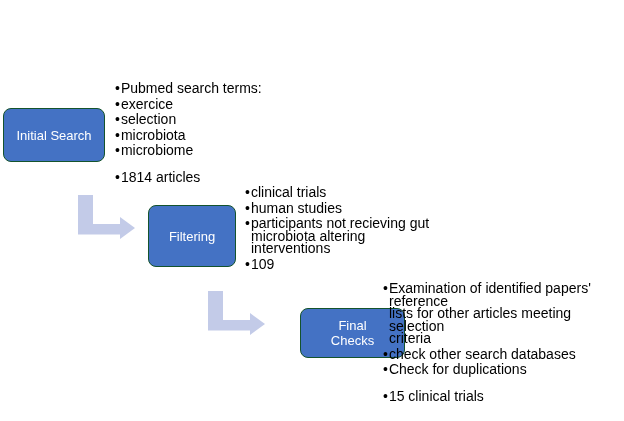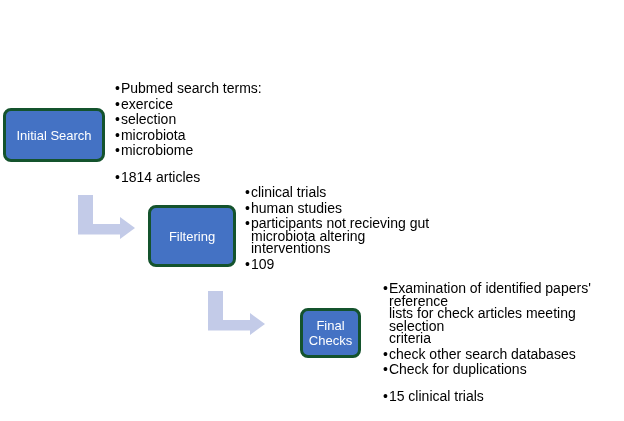--- a/index.html
+++ b/index.html
@@ -7,21 +7,21 @@
     position: relative;
     width: 624px;
     height: 421px;
     background: #ffffff;
     font-family: "Liberation Sans", sans-serif;
     overflow: hidden;
   }
   .step-box {
     position: absolute;
     background: #4472C4;
-    border: 3px solid #14532d;
+    border: 1px solid #14532d;
     border-radius: 8px;
     color: #ffffff;
     display: flex;
     align-items: center;
     justify-content: center;
     text-align: center;
     font-size: 13px;
     box-sizing: border-box;
   }
   .step-box .lbl {
@@ -78,26 +78,26 @@
     <div class="b">human studies</div>
     <div class="b">participants not recieving gut
 microbiota altering interventions</div>
     <div class="b">109</div>
   </div>
 
   <svg class="arrow" style="left:208px; top:291px;" viewBox="0 0 57 44">
     <polygon points="0,0 15,0 15,29 42,29 42,22 57,33 42,44 42,39.5 0,39.5"></polygon>
   </svg>
 
-  <div class="step-box" style="left:300px; top:308px; width:61px; height:50px;">
+  <div class="step-box" style="left:300px; top:308px; width:105px; height:50px;">
     <span class="lbl">Final
 Checks</span>
   </div>
   <div class="col" style="left:383px; top:282px; width:232px;">
     <div class="b">Examination of identified papers' reference
-lists for check articles meeting selection
+lists for other articles meeting selection
 criteria</div>
     <div class="b">check other search databases</div>
     <div class="b">Check for duplications</div>
     <div class="b gap">15 clinical trials</div>
   </div>
 
 </div>
 
 </body></html>

